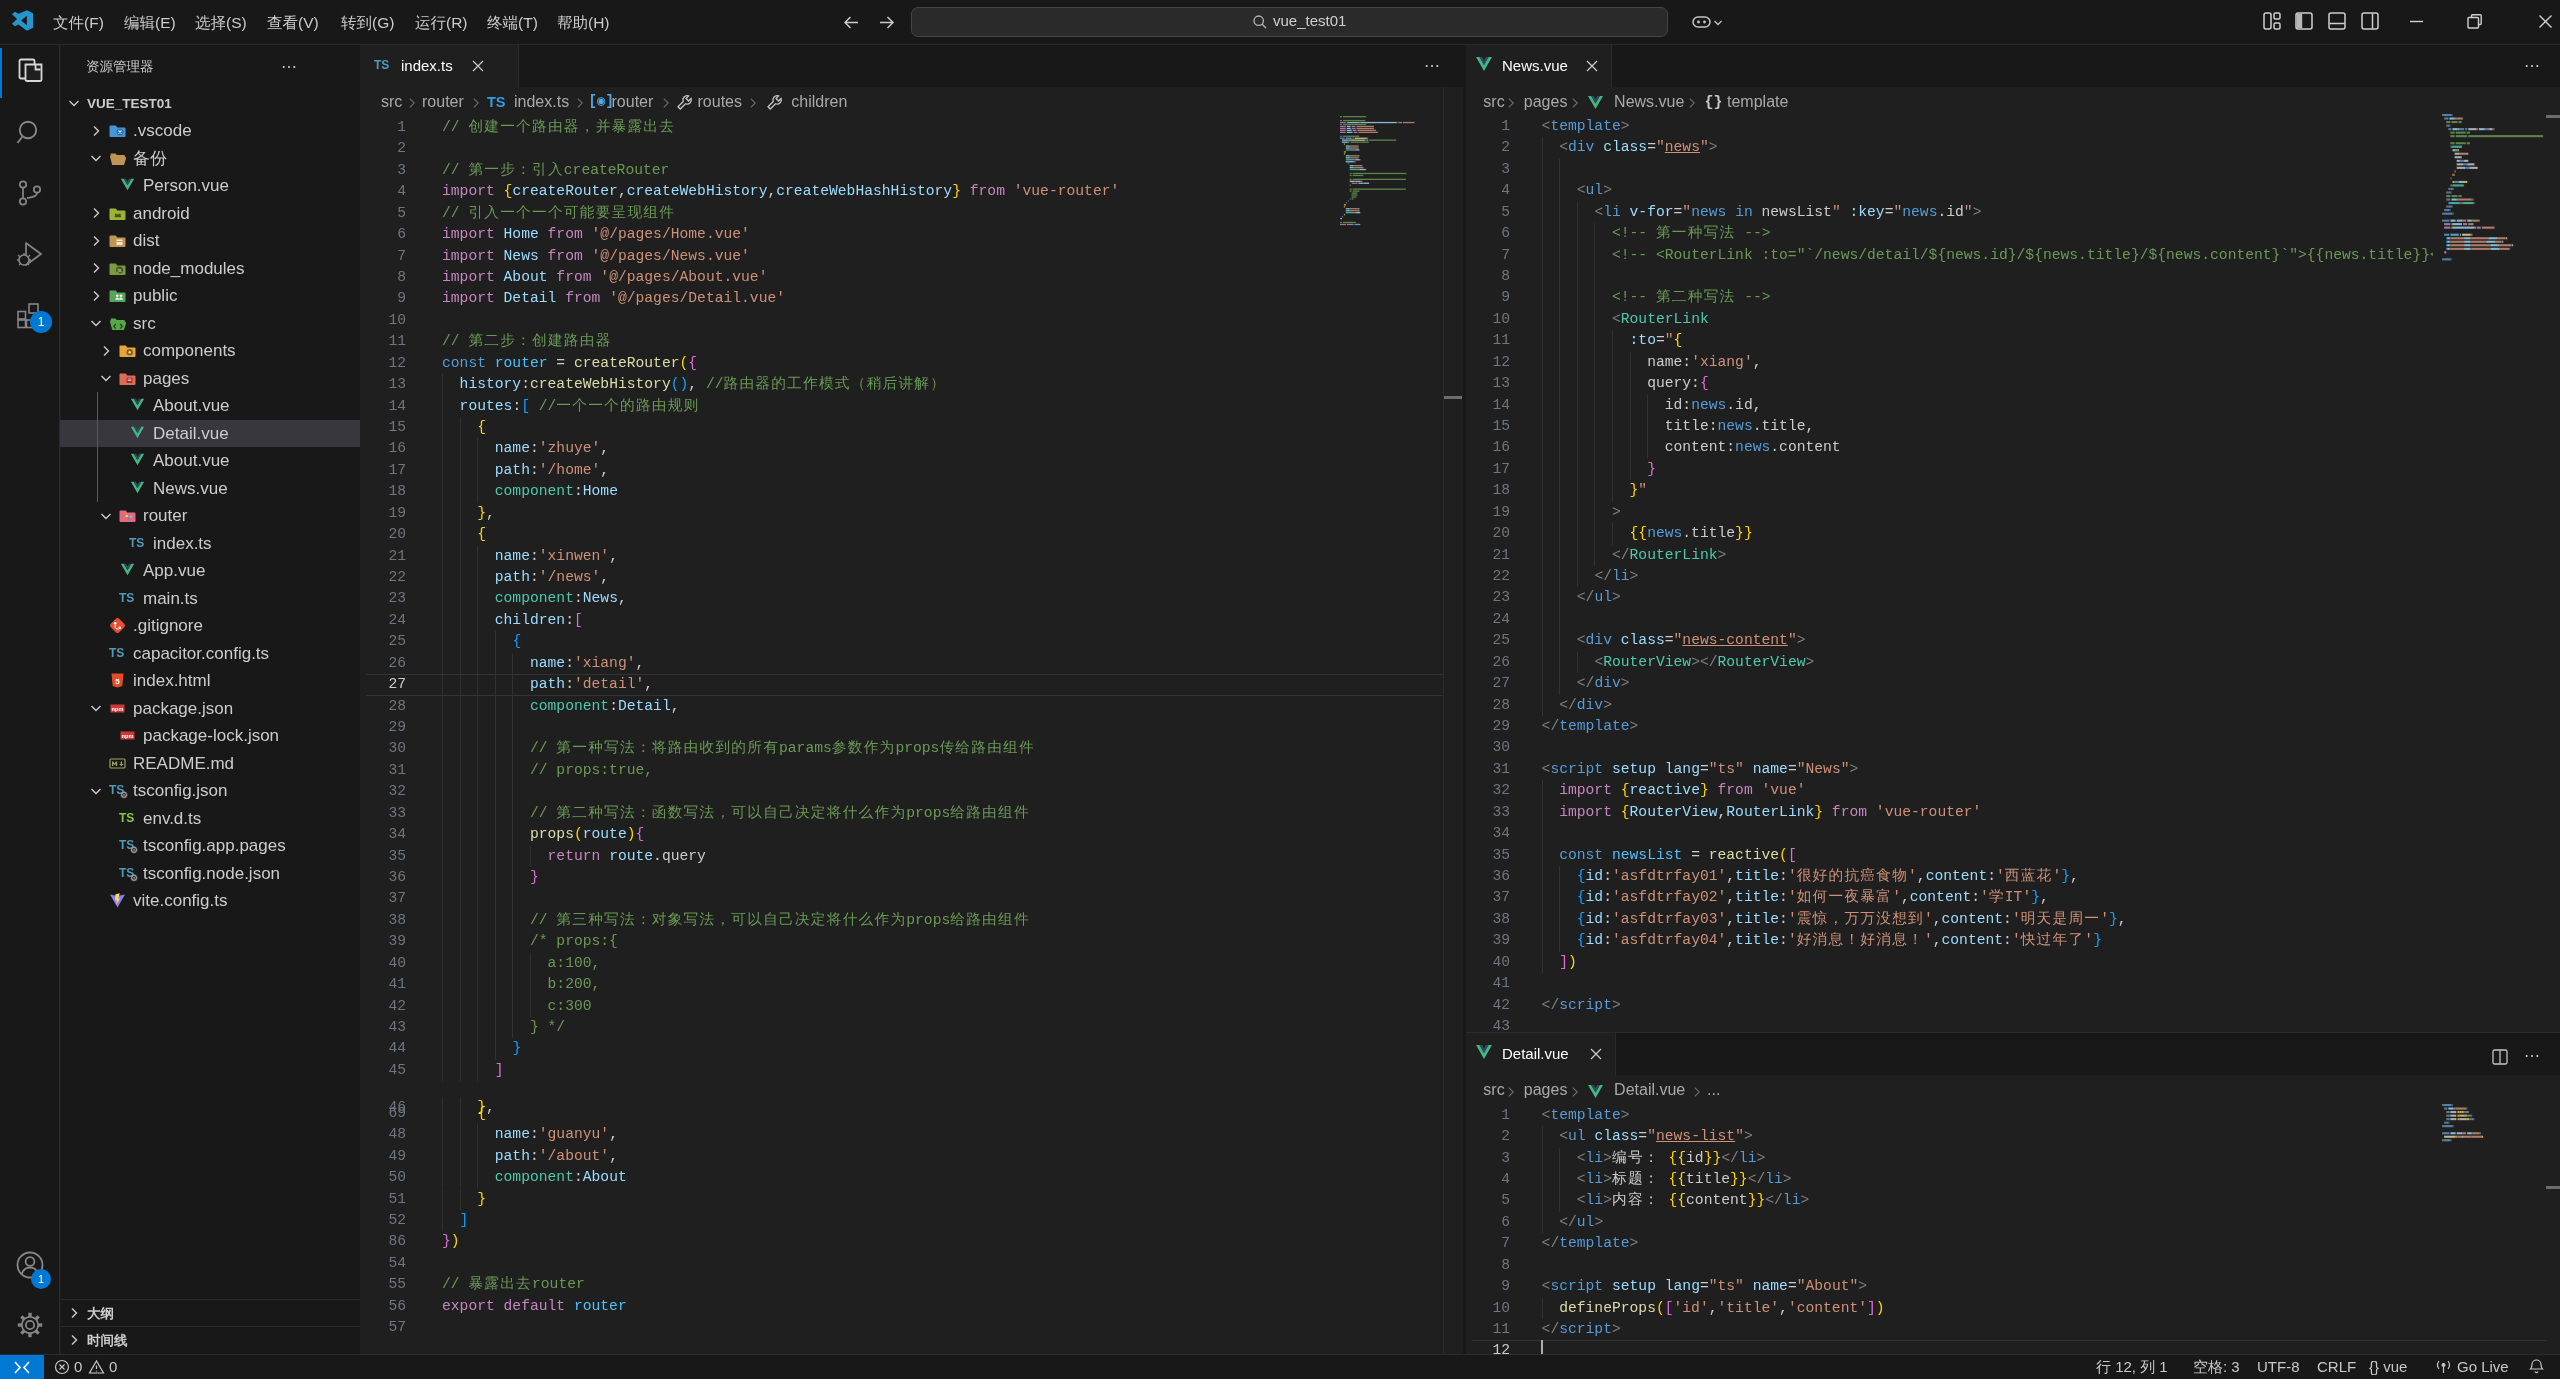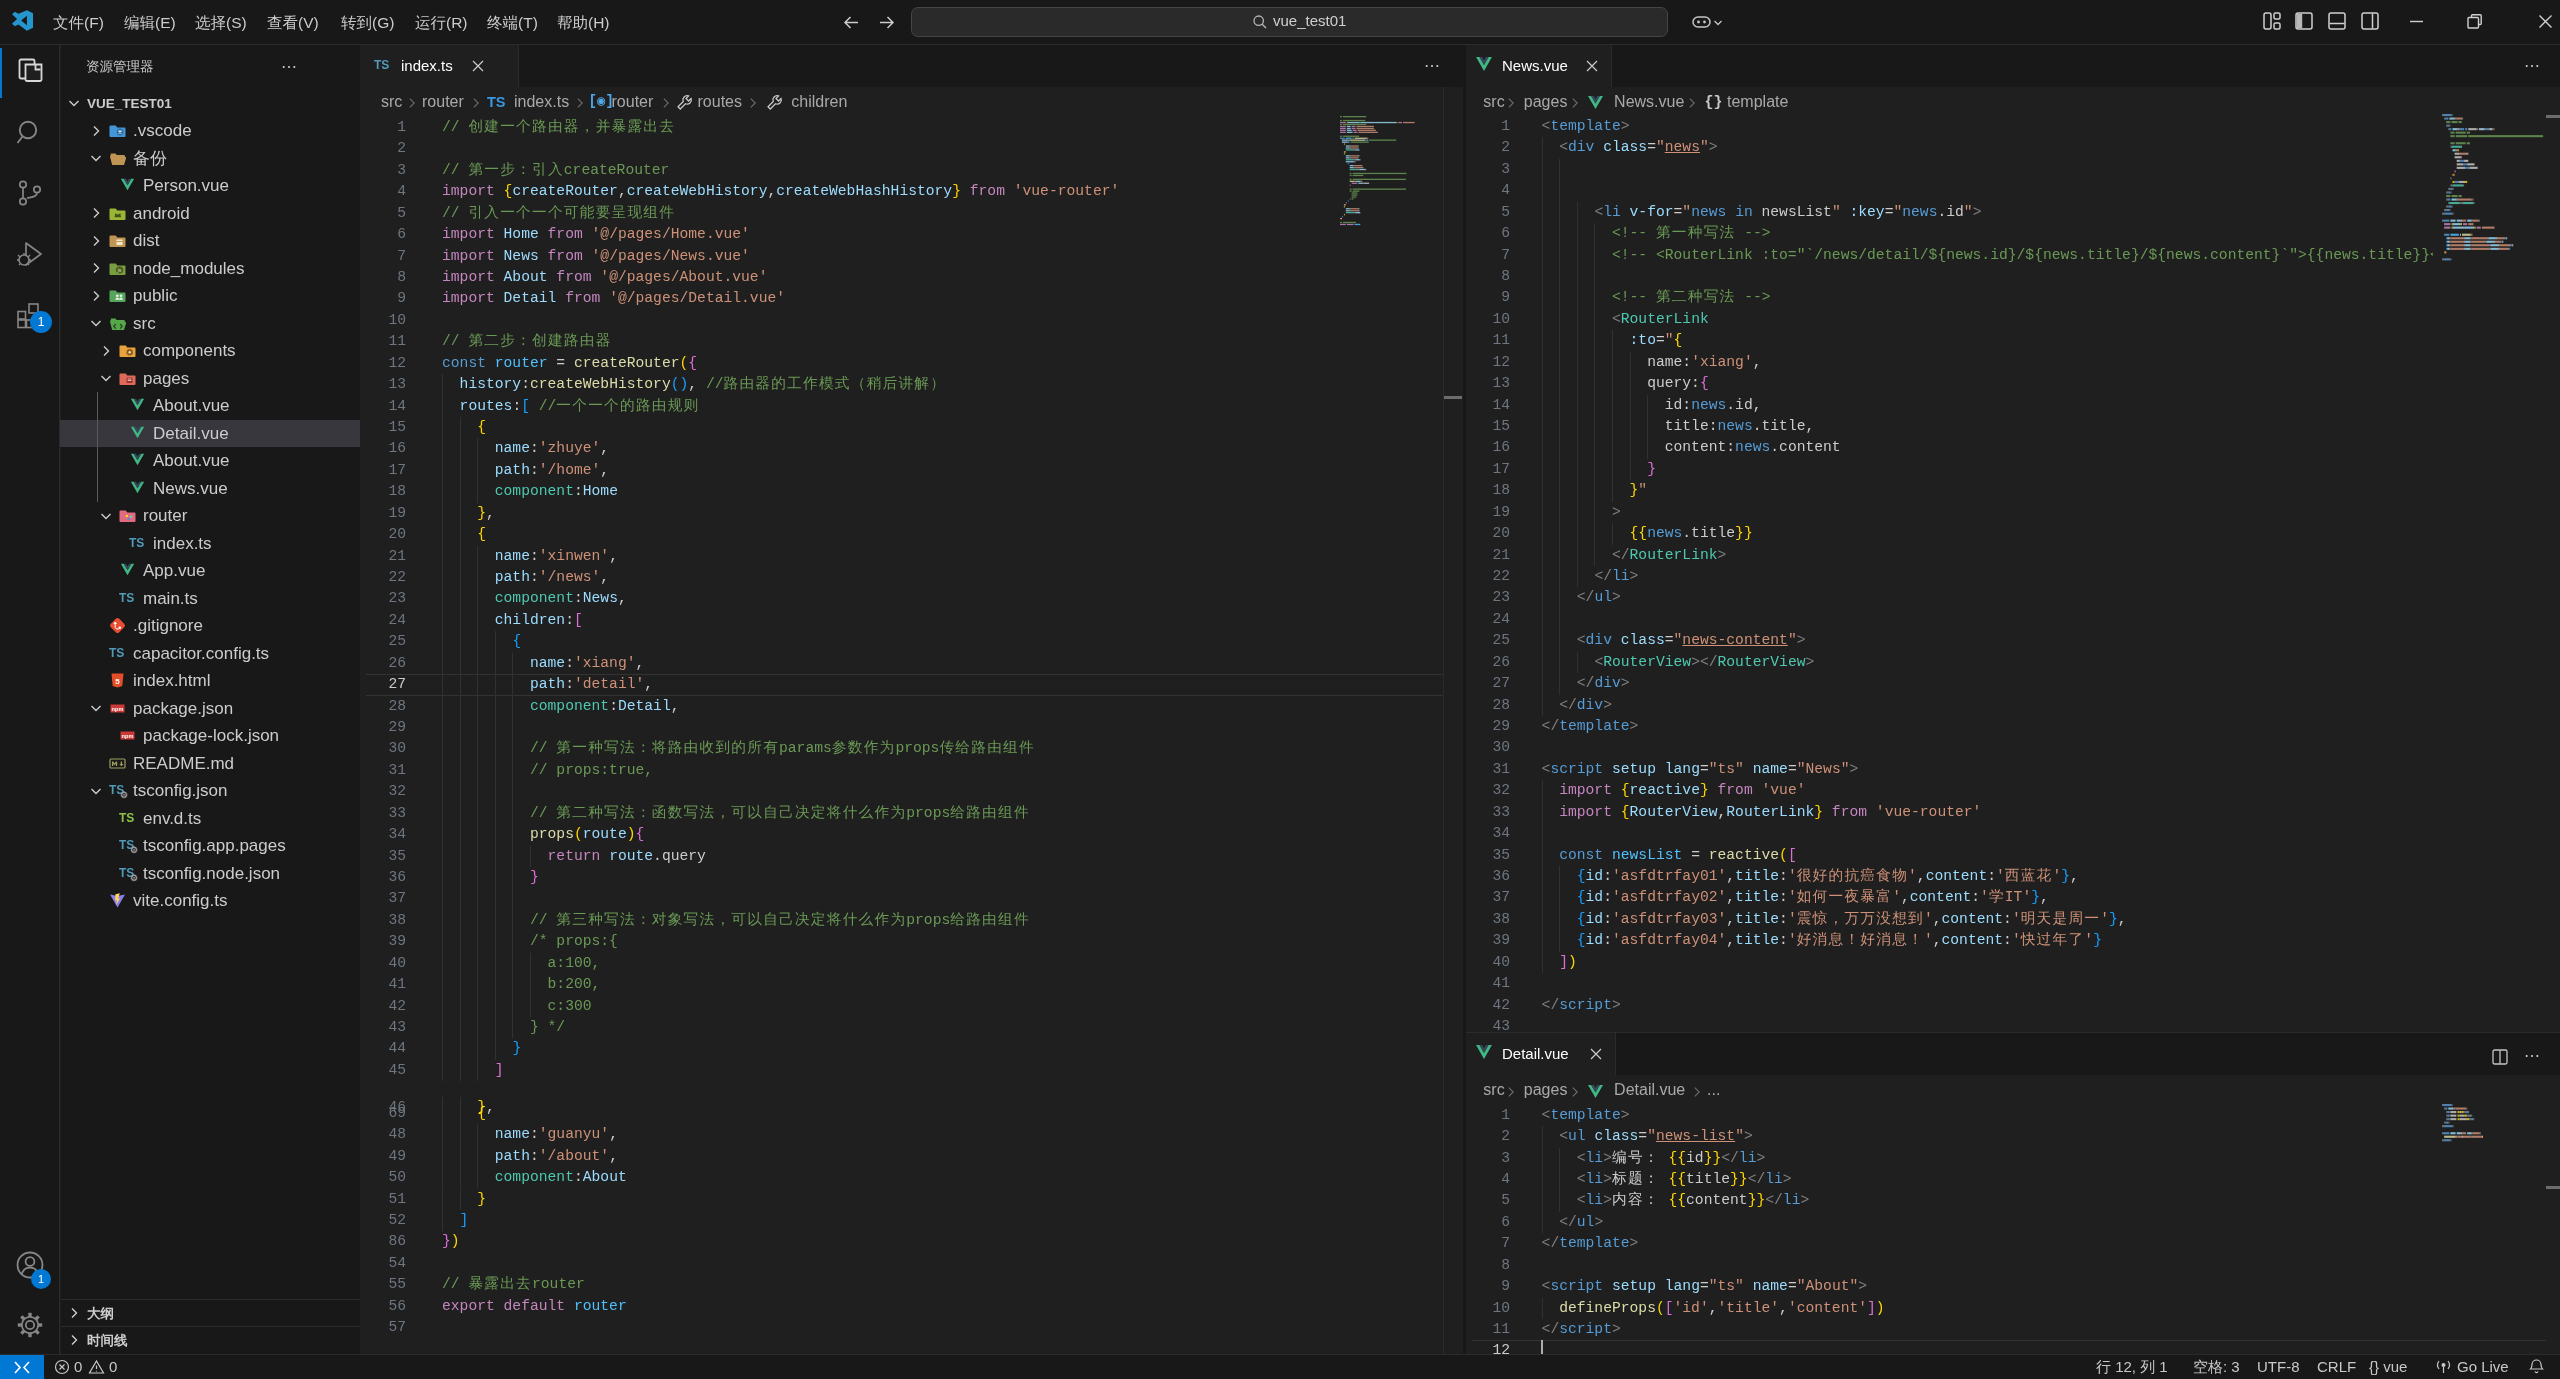--- a/index.html
+++ b/index.html
@@ -599,21 +599,21 @@
   </svg>
 <span class="bc" style="left:1614.1px;top:92.5px">News.vue</span>
 <svg class="abs" style="left:1685.1px;top:96.0px" width="14" height="14" viewBox="0 0 16 16">
     <path d="M5.5 3l5 5-5 5" stroke="#6e6e6e" stroke-width="1.3" fill="none"></path>
   </svg>
 <span class="abs" style="left:1704.4px;top:94.5px;font:600 15px/16px 'Liberation Mono',monospace;color:#c8c8c8">{}</span>
 <span class="bc" style="left:1727px;top:92.5px">template</span>
 <div class="line" style="left:1466.0px;top:116.00px;width:1094px;"><span class="ln" style="left:-16.0px">1</span><span class="cd" style="left:75.6px;width:891.4px;overflow:hidden;"><span class="g">&lt;</span><span class="b">template</span><span class="g">&gt;</span></span></div>
 <div class="line" style="left:1466.0px;top:137.43px;width:1094px;"><em class="ig" style="left:75.6px"></em><span class="ln" style="left:-16.0px">2</span><span class="cd" style="left:75.6px;width:891.4px;overflow:hidden;"><span class="w">  </span><span class="g">&lt;</span><span class="b">div</span><span class="w"> </span><span class="v">class</span><span class="w">=</span><span class="s">"</span><span class="su u">news</span><span class="s">"</span><span class="g">&gt;</span></span></div>
 <div class="line" style="left:1466.0px;top:158.86px;width:1094px;"><em class="ig" style="left:75.6px"></em><em class="ig" style="left:93.2px"></em><span class="ln" style="left:-16.0px">3</span></div>
-<div class="line" style="left:1466.0px;top:180.29px;width:1094px;"><em class="ig" style="left:75.6px"></em><em class="ig" style="left:93.2px"></em><span class="ln" style="left:-16.0px">4</span></div>
+<div class="line" style="left:1466.0px;top:180.29px;width:1094px;"><em class="ig" style="left:75.6px"></em><em class="ig" style="left:93.2px"></em><span class="ln" style="left:-16.0px">4</span><span class="cd" style="left:75.6px;width:891.4px;overflow:hidden;"><span class="w">    </span><span class="g">&lt;</span><span class="b">ul</span><span class="g">&gt;</span></span></div>
 <div class="line" style="left:1466.0px;top:201.72px;width:1094px;"><em class="ig" style="left:75.6px"></em><em class="ig" style="left:93.2px"></em><em class="ig" style="left:110.8px"></em><span class="ln" style="left:-16.0px">5</span><span class="cd" style="left:75.6px;width:891.4px;overflow:hidden;"><span class="w">      </span><span class="g">&lt;</span><span class="b">li</span><span class="w"> </span><span class="v">v-for</span><span class="w">=</span><span class="s">"</span><span class="B">news</span><span class="w"> </span><span class="b">in</span><span class="w"> newsList</span><span class="s">"</span><span class="w"> </span><span class="v">:key</span><span class="w">=</span><span class="s">"</span><span class="B">news</span><span class="w">.id</span><span class="s">"</span><span class="g">&gt;</span></span></div>
 <div class="line" style="left:1466.0px;top:223.15px;width:1094px;"><em class="ig" style="left:75.6px"></em><em class="ig" style="left:93.2px"></em><em class="ig" style="left:110.8px"></em><em class="ig" style="left:128.4px"></em><span class="ln" style="left:-16.0px">6</span><span class="cd" style="left:75.6px;width:891.4px;overflow:hidden;"><span class="w">        </span><span class="c">&lt;!-- <i class="cj">第一种写法</i> --&gt;</span></span></div>
 <div class="line" style="left:1466.0px;top:244.58px;width:1094px;"><em class="ig" style="left:75.6px"></em><em class="ig" style="left:93.2px"></em><em class="ig" style="left:110.8px"></em><em class="ig" style="left:128.4px"></em><span class="ln" style="left:-16.0px">7</span><span class="cd" style="left:75.6px;width:891.4px;overflow:hidden;"><span class="w">        </span><span class="c">&lt;!-- &lt;RouterLink :to="`/news/detail/${news.id}/${news.title}/${news.content}`"&gt;{{news.title}}&lt;/RouterLink&gt; --&gt;</span></span></div>
 <div class="line" style="left:1466.0px;top:266.01px;width:1094px;"><em class="ig" style="left:75.6px"></em><em class="ig" style="left:93.2px"></em><em class="ig" style="left:110.8px"></em><em class="ig" style="left:128.4px"></em><span class="ln" style="left:-16.0px">8</span><span class="cd" style="left:75.6px;width:891.4px;overflow:hidden;"></span></div>
 <div class="line" style="left:1466.0px;top:287.44px;width:1094px;"><em class="ig" style="left:75.6px"></em><em class="ig" style="left:93.2px"></em><em class="ig" style="left:110.8px"></em><em class="ig" style="left:128.4px"></em><span class="ln" style="left:-16.0px">9</span><span class="cd" style="left:75.6px;width:891.4px;overflow:hidden;"><span class="w">        </span><span class="c">&lt;!-- <i class="cj">第二种写法</i> --&gt;</span></span></div>
 <div class="line" style="left:1466.0px;top:308.87px;width:1094px;"><em class="ig" style="left:75.6px"></em><em class="ig" style="left:93.2px"></em><em class="ig" style="left:110.8px"></em><em class="ig" style="left:128.4px"></em><span class="ln" style="left:-16.0px">10</span><span class="cd" style="left:75.6px;width:891.4px;overflow:hidden;"><span class="w">        </span><span class="g">&lt;</span><span class="t">RouterLink</span></span></div>
 <div class="line" style="left:1466.0px;top:330.30px;width:1094px;"><em class="ig" style="left:75.6px"></em><em class="ig" style="left:93.2px"></em><em class="ig" style="left:110.8px"></em><em class="ig" style="left:128.4px"></em><em class="ig" style="left:146.0px"></em><span class="ln" style="left:-16.0px">11</span><span class="cd" style="left:75.6px;width:891.4px;overflow:hidden;"><span class="w">          </span><span class="v">:to</span><span class="w">=</span><span class="s">"</span><span class="y">{</span></span></div>
 <div class="line" style="left:1466.0px;top:351.73px;width:1094px;"><em class="ig" style="left:75.6px"></em><em class="ig" style="left:93.2px"></em><em class="ig" style="left:110.8px"></em><em class="ig" style="left:128.4px"></em><em class="ig" style="left:146.0px"></em><em class="ig" style="left:163.6px"></em><span class="ln" style="left:-16.0px">12</span><span class="cd" style="left:75.6px;width:891.4px;overflow:hidden;"><span class="w">            </span><span class="w">name:</span><span class="s">'xiang'</span><span class="w">,</span></span></div>
 <div class="line" style="left:1466.0px;top:373.16px;width:1094px;"><em class="ig" style="left:75.6px"></em><em class="ig" style="left:93.2px"></em><em class="ig" style="left:110.8px"></em><em class="ig" style="left:128.4px"></em><em class="ig" style="left:146.0px"></em><em class="ig" style="left:163.6px"></em><span class="ln" style="left:-16.0px">13</span><span class="cd" style="left:75.6px;width:891.4px;overflow:hidden;"><span class="w">            </span><span class="w">query:</span><span class="p">{</span></span></div>
 <div class="line" style="left:1466.0px;top:394.59px;width:1094px;"><em class="ig" style="left:75.6px"></em><em class="ig" style="left:93.2px"></em><em class="ig" style="left:110.8px"></em><em class="ig" style="left:128.4px"></em><em class="ig" style="left:146.0px"></em><em class="ig" style="left:163.6px"></em><em class="ig" style="left:181.2px"></em><span class="ln" style="left:-16.0px">14</span><span class="cd" style="left:75.6px;width:891.4px;overflow:hidden;"><span class="w">              </span><span class="w">id:</span><span class="B">news</span><span class="w">.id,</span></span></div>

